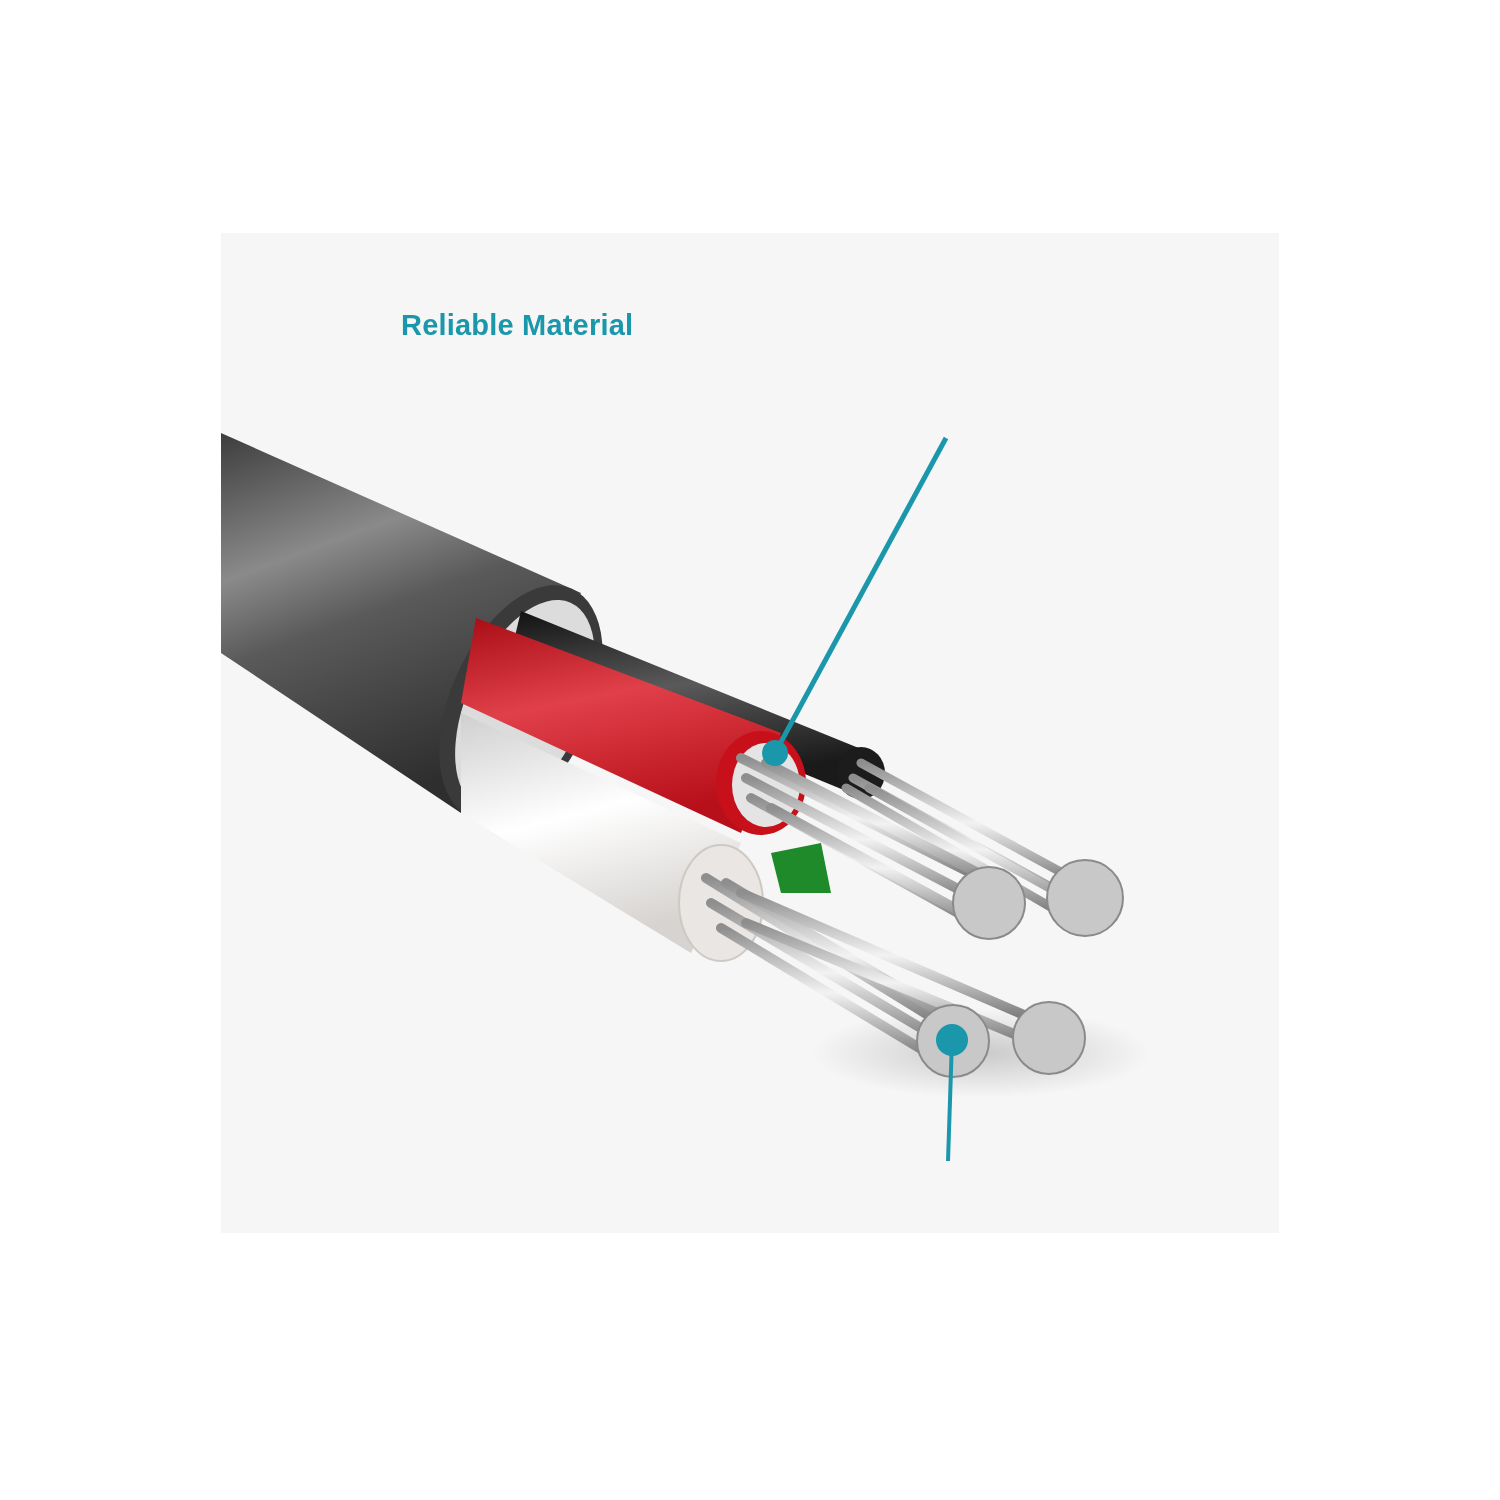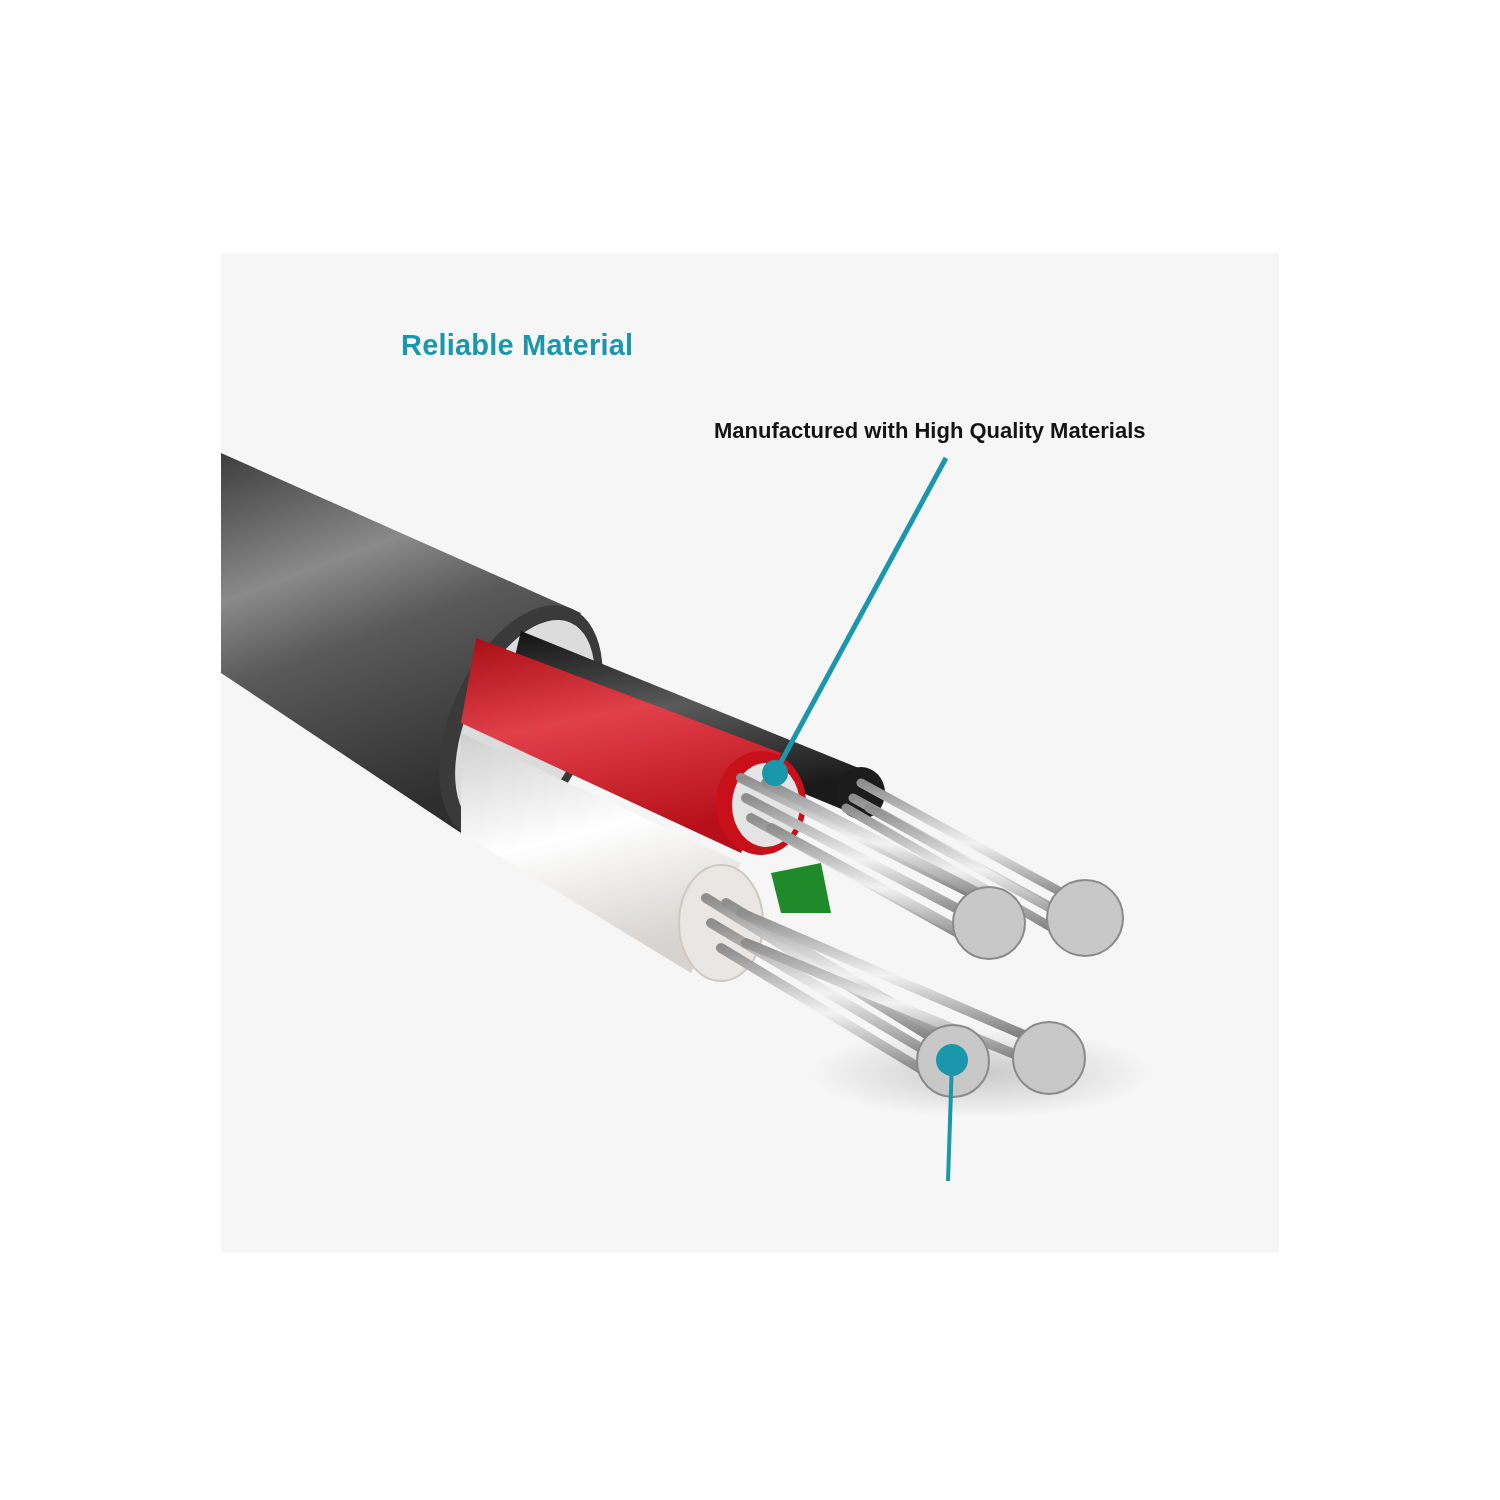--- a/index.html
+++ b/index.html
@@ -1,17 +1,17 @@
 <!DOCTYPE html>
 <html><head>
 <meta charset="utf-8">
 <style>
   html, body { margin: 0; padding: 0; background: #ffffff; }
   body { width: 1500px; height: 1500px; position: relative; overflow: hidden; font-family: "Liberation Sans", sans-serif; }
-  .panel { position: absolute; left: 221px; top: 253px; width: 1058px; height: 1000px; background: #f6f6f6; overflow: hidden; }
+  .panel { position: absolute; left: 221px; top: 233px; width: 1058px; height: 1000px; background: #f6f6f6; overflow: hidden; }
   .title { position: absolute; left: 180px; top: 76px; font-size: 29px; font-weight: bold; white-space: nowrap; letter-spacing: 0.2px; }
   .label { position: absolute; font-size: 22px; font-weight: bold; color: #141414; white-space: nowrap; }
   .label-top { left: 493px; top: 165px; }
   .label-bottom { left: 118px; top: 930px; letter-spacing: -0.1px; }
   svg.art { position: absolute; left: 0; top: 0; }
 </style>
 </head>
 <body>
 
 <div class="panel">
@@ -102,14 +102,13 @@
     </g>
 
     <line x1="725" y1="205" x2="554" y2="520" stroke="#1a97aa" stroke-width="5"></line>
     <circle cx="554" cy="520" r="13" fill="#1a97aa"></circle>
     <line x1="731" y1="807" x2="727" y2="928" stroke="#1a97aa" stroke-width="4"></line>
     <circle cx="731" cy="807" r="16" fill="#1a97aa"></circle>
   </svg>
 
   <div class="title" style="color:#1a97aa">Reliable Material</div>
 
-  <div class="label label-top">Manufactured with High Quality Materials</div>
 </div>
 
 </body></html>

